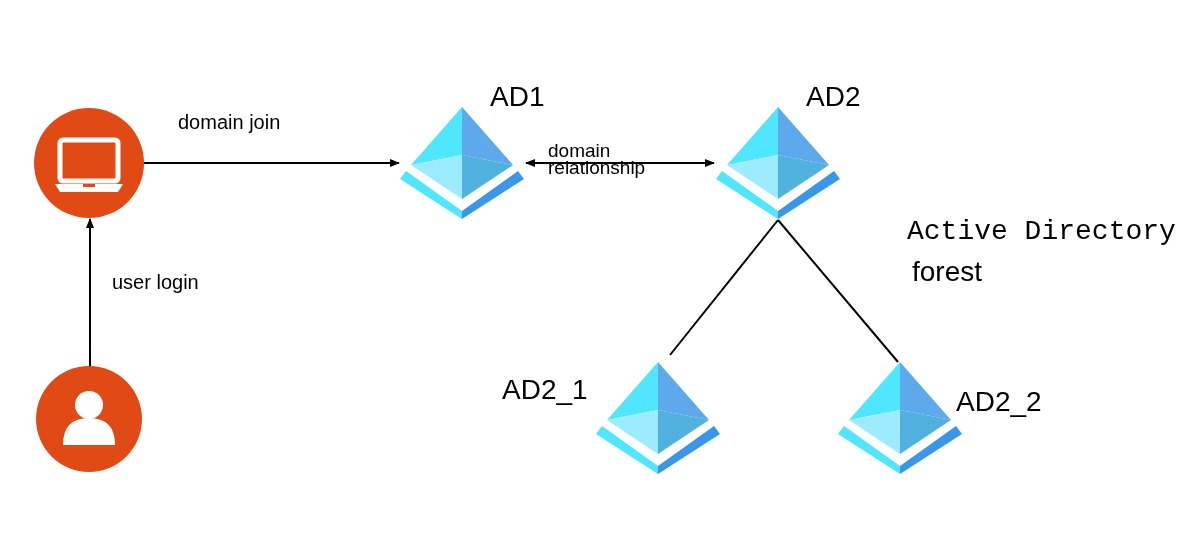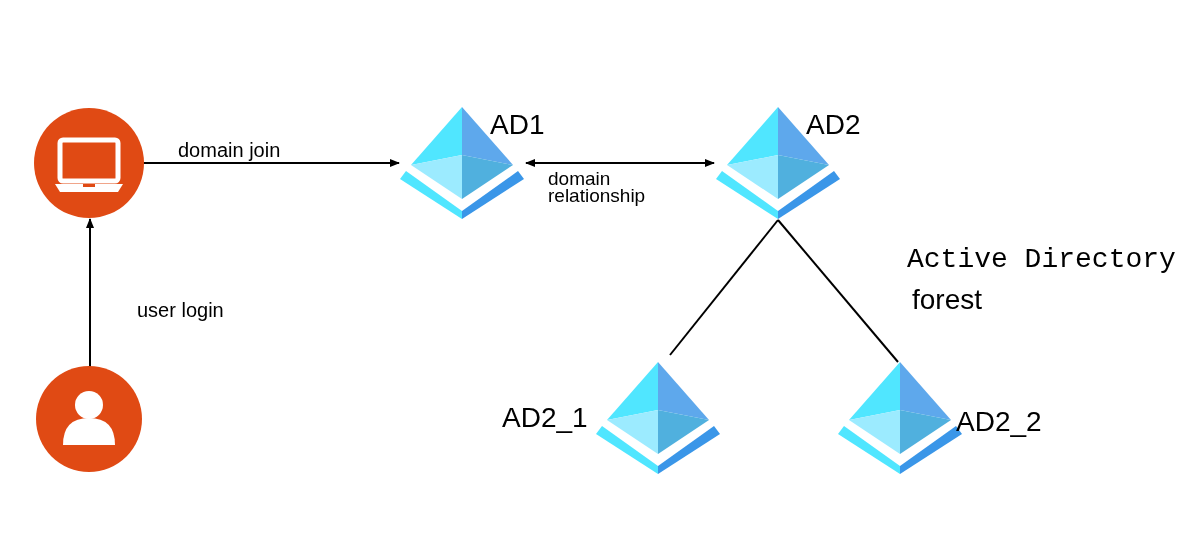--- a/index.html
+++ b/index.html
@@ -1,19 +1,19 @@
 <!DOCTYPE html>
 <html><head>
 <meta charset="utf-8">
 <style>
   html, body { margin:0; padding:0; background:#ffffff; }
   body { width:1200px; height:536px; position:relative; overflow:hidden;
          font-family:"Liberation Sans", sans-serif; color:#000; }
   svg.canvas { position:absolute; left:0; top:0; }
-  .label { position:absolute; white-space:nowrap; color:#000;margin-top:28px; }
+  .label { position:absolute; white-space:nowrap; color:#000; }
   .lg { font-size:20px; }
   .md { font-size:28px; }
   .sm { font-size:19px; line-height:24px; }
 </style>
 </head>
 <body>
 
 <svg class="canvas" width="1200" height="536" viewBox="0 0 1200 536">
   <defs>
     <marker id="arr" markerWidth="10" markerHeight="8" refX="9" refY="4" orient="auto" markerUnits="userSpaceOnUse">
@@ -75,23 +75,23 @@
   </g>
   <g>
     <use href="#adicon" transform="translate(658,362)"></use>
   </g>
   <g>
     <use href="#adicon" transform="translate(900,362)"></use>
   </g>
 </svg>
 
 <div class="label lg" style="left:178px; top:111px;">domain join</div>
-<div class="label lg" style="left:137px; top:271px;">user login</div>
+<div class="label lg" style="left:112px; top:271px;">user login</div>
 <div class="label sm" style="left:548px; top:139px;">domain</div>
 <div class="label sm" style="left:548px; top:156px;">relationship</div>
 
 <div class="label md" style="left:490px; top:81px;">AD1</div>
 <div class="label md" style="left:806px; top:81px;">AD2</div>
 <div class="label md" style="left:502px; top:374px;">AD2_1</div>
-<div class="label md" style="left:956px; top:378px;">AD2_2</div>
+<div class="label md" style="left:956px; top:386px;">AD2_2</div>
 
 <div class="label md" style="left:907px; top:216px;font-family:Liberation Mono, monospace;">Active Directory</div>
 <div class="label md" style="left:912px; top:256px;">forest</div>
 
 </body></html>

